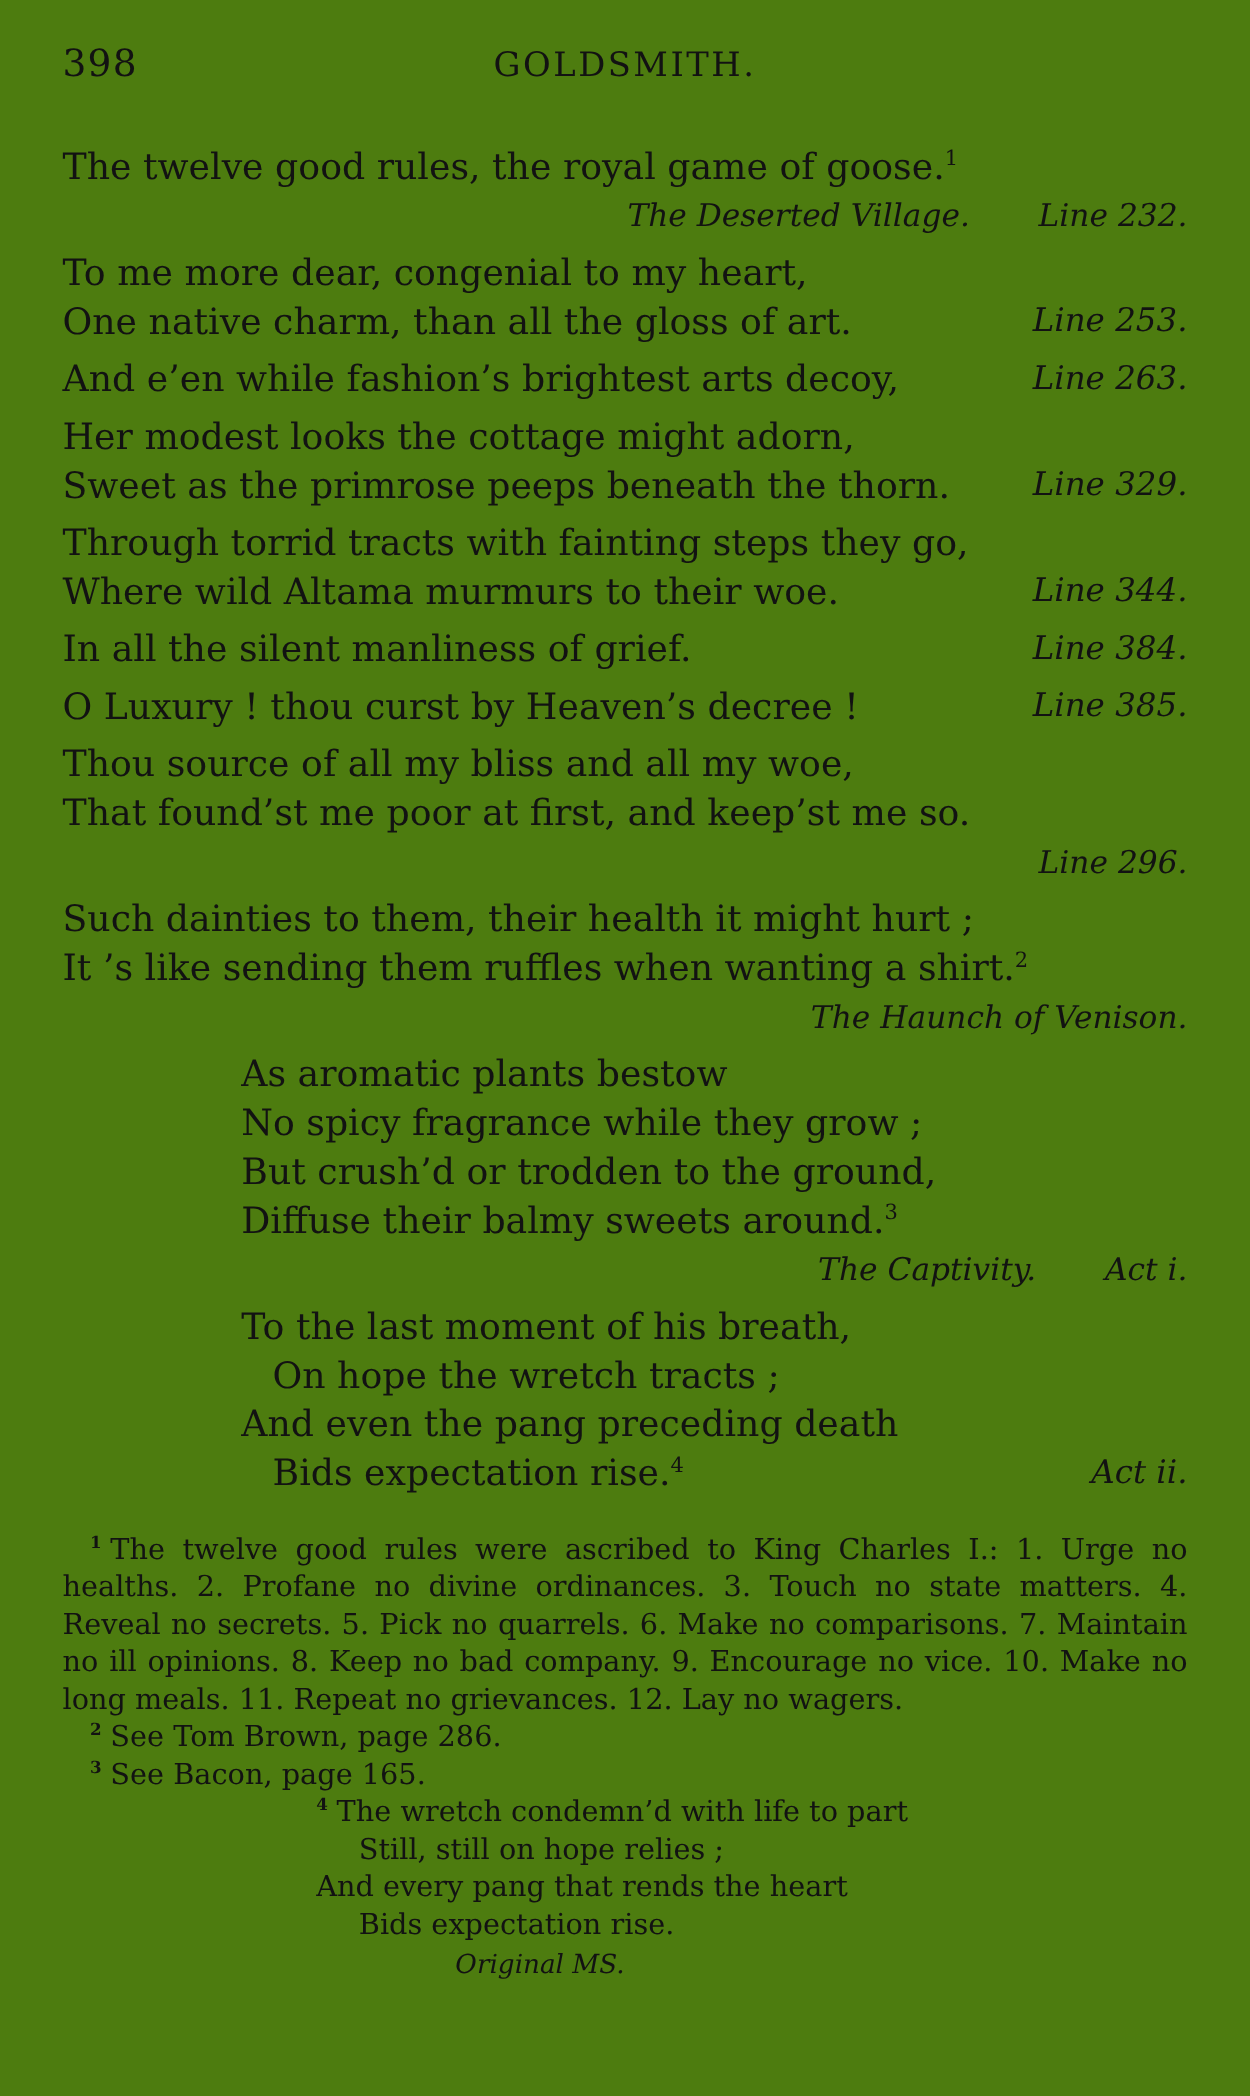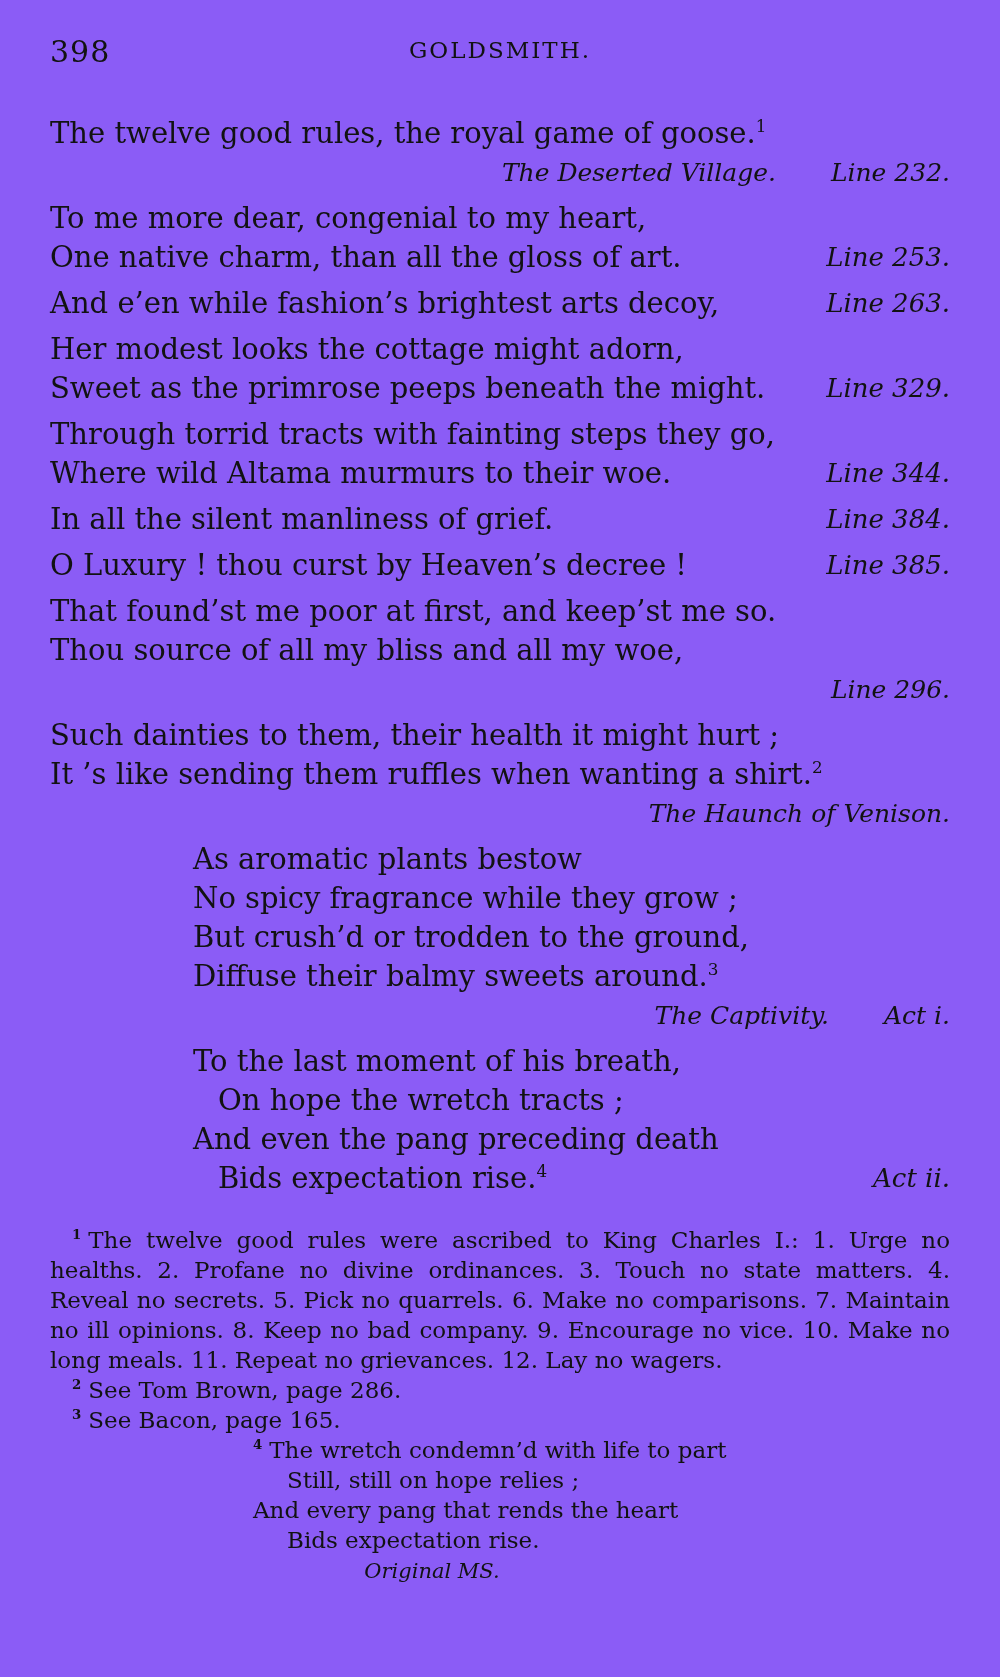--- a/index.html
+++ b/index.html
@@ -1,30 +1,30 @@
 <!DOCTYPE html>
 <html><head>
 <meta charset="utf-8">
 <style>
   html,body { margin:0; padding:0; background:#ffffff; }
   .page {
     position:relative;
     width:1000px; height:1677px;
-    background:#8b5cf6;
+    background:#4d7c0f;
     color:#121212;
     font-family:"DejaVu Serif", "Liberation Serif", serif;
     box-sizing:border-box;
     padding:34px 50px 0 50px;
     overflow:hidden;
   }
   .header { position:relative; height:42px; margin-bottom:38px; }
   .pagenum { font-size:30px; letter-spacing:1px; }
   .running-head {
     position:absolute; left:50%; top:3px; transform:translateX(-50%);
-    font-size:23px; letter-spacing:2px;
+    font-size:27px; letter-spacing:2px;
   }
   .quote { font-size:29px; line-height:39px; margin:0 0 7px 0; }
   .qline { position:relative; }
   .quote sup, .fn sup, .fnv-line sup { font-size:58%; line-height:0; }
   .ref-inline {
     position:absolute; right:0; bottom:0;
     font-style:italic; font-size:26px; line-height:39px;
   }
   .attr-line {
     text-align:right; font-style:italic; font-size:25px; line-height:39px;
@@ -63,39 +63,39 @@
     <div class="qline"><span>One native charm, than all the gloss of art.</span><span class="ref-inline">Line 253.</span></div>
   </div>
 
   <div class="quote">
     <div class="qline"><span>And e’en while fashion’s brightest arts decoy,</span></div>
     <div class="qline"><span class="ref-inline">Line 263.</span></div>
   </div>
 
   <div class="quote">
     <div class="qline"><span>Her modest looks the cottage might adorn,</span></div>
-    <div class="qline"><span>Sweet as the primrose peeps beneath the might.</span><span class="ref-inline">Line 329.</span></div>
+    <div class="qline"><span>Sweet as the primrose peeps beneath the thorn.</span><span class="ref-inline">Line 329.</span></div>
   </div>
 
   <div class="quote">
     <div class="qline"><span>Through torrid tracts with fainting steps they go,</span></div>
     <div class="qline"><span>Where wild Altama murmurs to their woe.</span><span class="ref-inline">Line 344.</span></div>
   </div>
 
   <div class="quote">
     <div class="qline"><span>In all the silent manliness of grief.</span><span class="ref-inline">Line 384.</span></div>
   </div>
 
   <div class="quote">
     <div class="qline"><span>O Luxury ! thou curst by Heaven’s decree !</span><span class="ref-inline">Line 385.</span></div>
   </div>
 
   <div class="quote">
+    <div class="qline"><span>Thou source of all my bliss and all my woe,</span></div>
     <div class="qline"><span>That found’st me poor at first, and keep’st me so.</span></div>
-    <div class="qline"><span>Thou source of all my bliss and all my woe,</span></div>
     <div class="attr-line"><span>Line 296.</span></div>
   </div>
 
   <div class="quote">
     <div class="qline"><span>Such dainties to them, their health it might hurt ;</span></div>
     <div class="qline"><span>It ’s like sending them ruffles when wanting a shirt.</span><sup>2</sup></div>
     <div class="attr-line"><span>The Haunch of Venison.</span></div>
   </div>
 
   <div class="quote">

